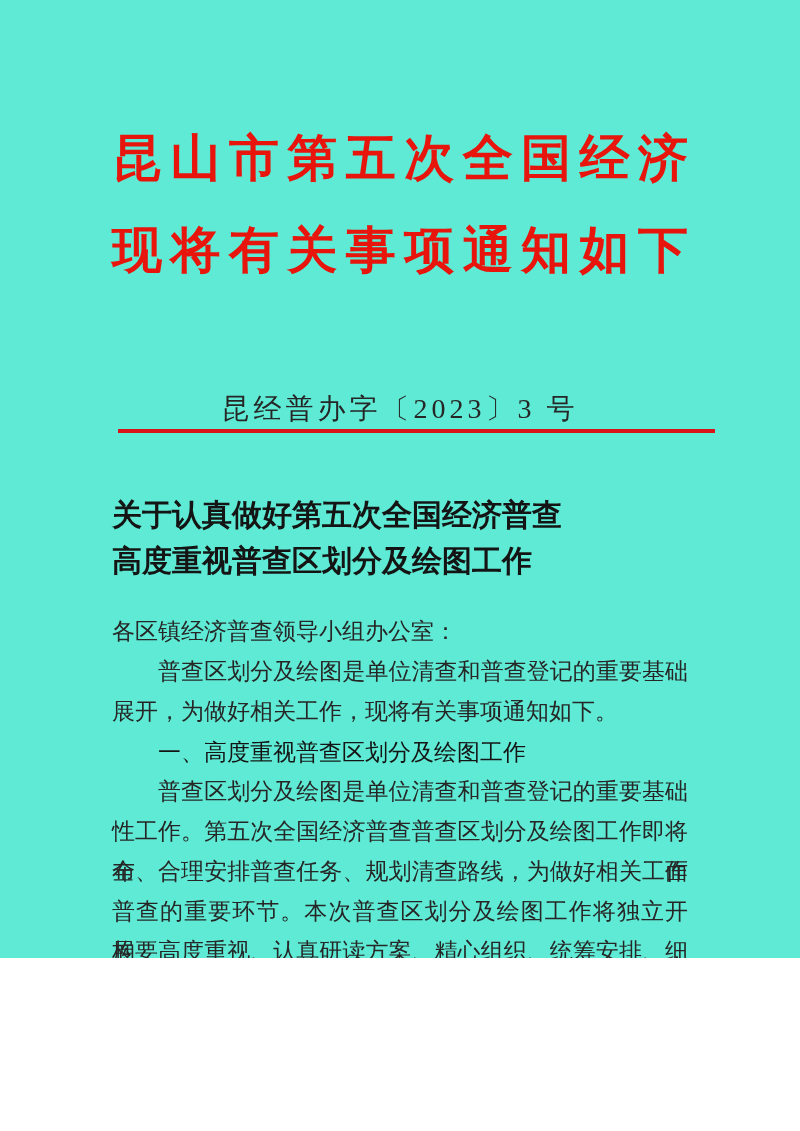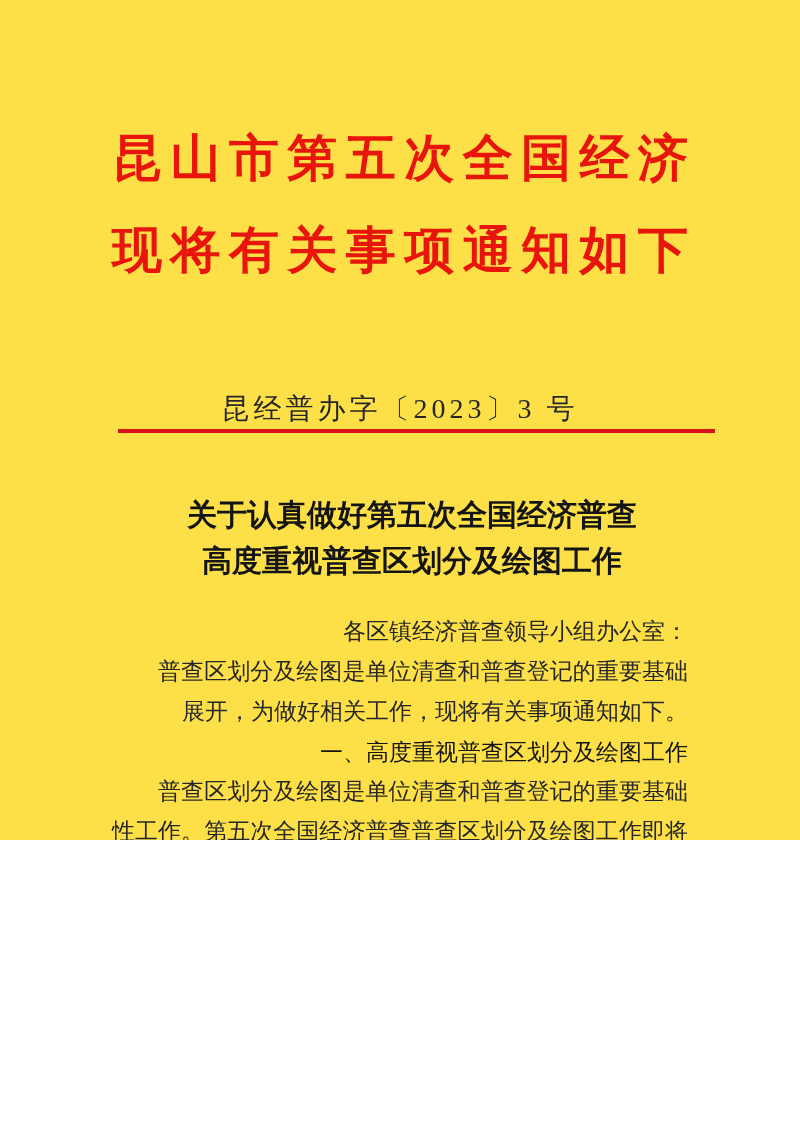--- a/index.html
+++ b/index.html
@@ -3,22 +3,22 @@
 <meta charset="utf-8">
 <style>
   html, body {
     margin: 0;
     padding: 0;
     background: #ffffff;
   }
   .page {
     position: relative;
     width: 800px;
-    height: 840px;
-    background: #fde047;
+    height: 958px;
+    background: #5eead4;
     overflow: hidden;
     font-family: "Liberation Serif", serif;
     color: var(--body_ink, #262626);
   }
   
   .letterhead {
     position: absolute;
     top: 112px;
     left: 112px;
     width: 576px;
@@ -49,43 +49,42 @@
     top: 429px;
     left: 118px;
     width: 597px;
     height: 4px;
     background: var(--rule_red, #d8131a);
   }
   
   .subject {
     position: absolute;
     top: 492px;
-    left: 124px;
+    left: 112px;
     width: 576px;
     margin: 0;
-    text-align: center;
     font-family: "Liberation Sans", sans-serif;
     font-weight: bold;
     font-size: 30px;
     line-height: 46px;
     color: #141414;
   }
   
   .doc-body {
     position: absolute;
     top: 612px;
     left: 112px;
     width: 576px;
     font-size: 23px;
   }
   .bl {
     height: 40px;
     line-height: 40px;
     white-space: nowrap;
-    text-align: right;
+    text-align: left;
   }
   .bl.just {
     white-space: normal;
     text-align: justify;
     text-align-last: justify;
   }
   .bl.bold {
     font-weight: normal;
     font-family: "Liberation Sans", sans-serif;
     color: #141414;

